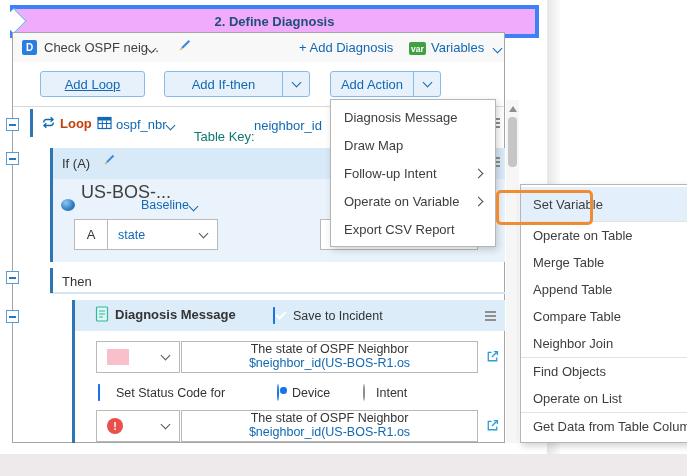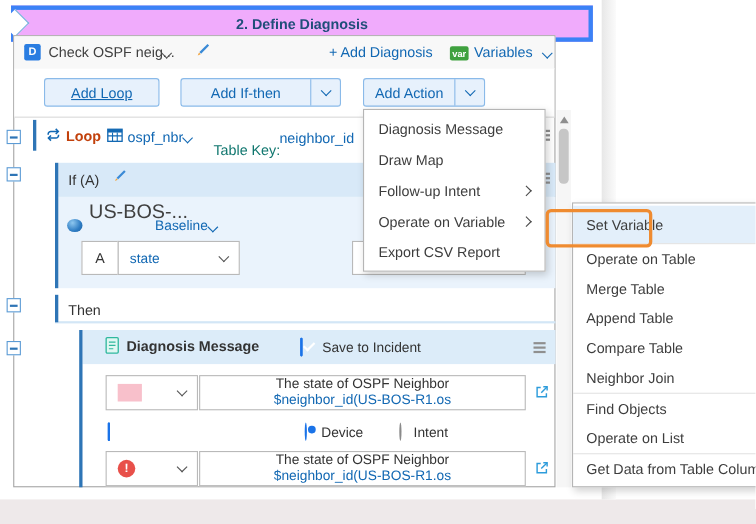--- a/index.html
+++ b/index.html
@@ -223,20 +223,21 @@
   <span class="abs" style="left:485px;top:349px;z-index:4;">
     <svg width="15" height="15" viewBox="0 0 16 16" fill="none" stroke="#2d9cdb" stroke-width="1.4">
       <path d="M7 3.5 H3.5 V12.5 H12.5 V9"></path>
       <path d="M7.5 8.5 L13 3"></path>
       <path d="M9.5 2.8 H13.2 V6.5"></path>
     </svg>
   </span>
 
   
   <span class="abs cb checked" style="left:96px;top:385px;z-index:4;" id="cb-status"></span>
+  <div class="abs nowrap" style="left:116px;top:386px;color:#333;font-size:12.5px;z-index:4;">Set Status Code for</div>
   <span class="abs radio sel" style="left:273px;top:385px;z-index:4;" id="radio-0"></span>
   <div class="abs nowrap" style="left:292px;top:386px;color:#333;font-size:12.5px;z-index:4;">Device</div>
   <span class="abs radio" style="left:357px;top:385px;z-index:4;" id="radio-1"></span>
   <div class="abs nowrap" style="left:376px;top:386px;color:#333;font-size:12.5px;z-index:4;">Intent</div>
 
   
   <div class="box" style="left:96px;top:410px;width:84px;height:32px;justify-content:space-between;padding:0 10px;">
     <span class="alert-icon" style="background: rgb(232, 80, 74);">!</span>
     <span class="chev" style="color:#555;margin-top:-3px;"></span>
   </div>

